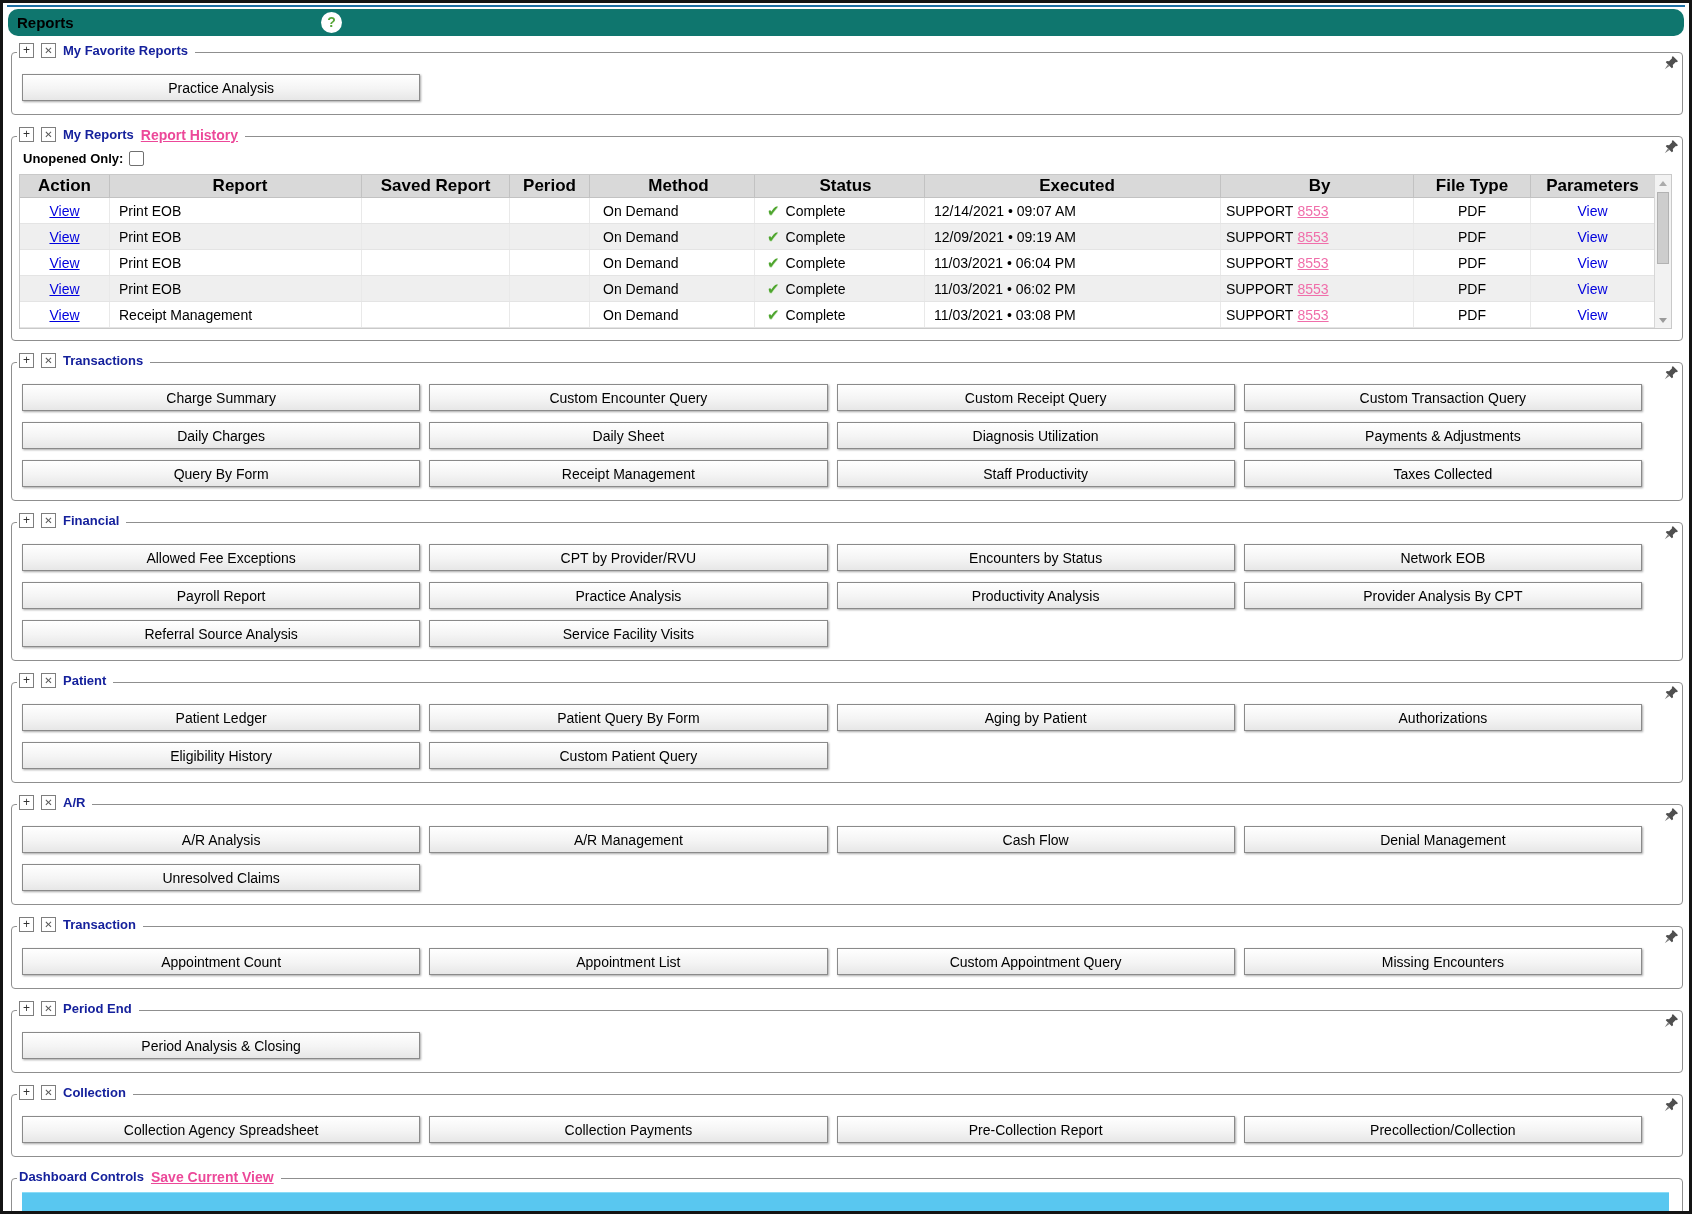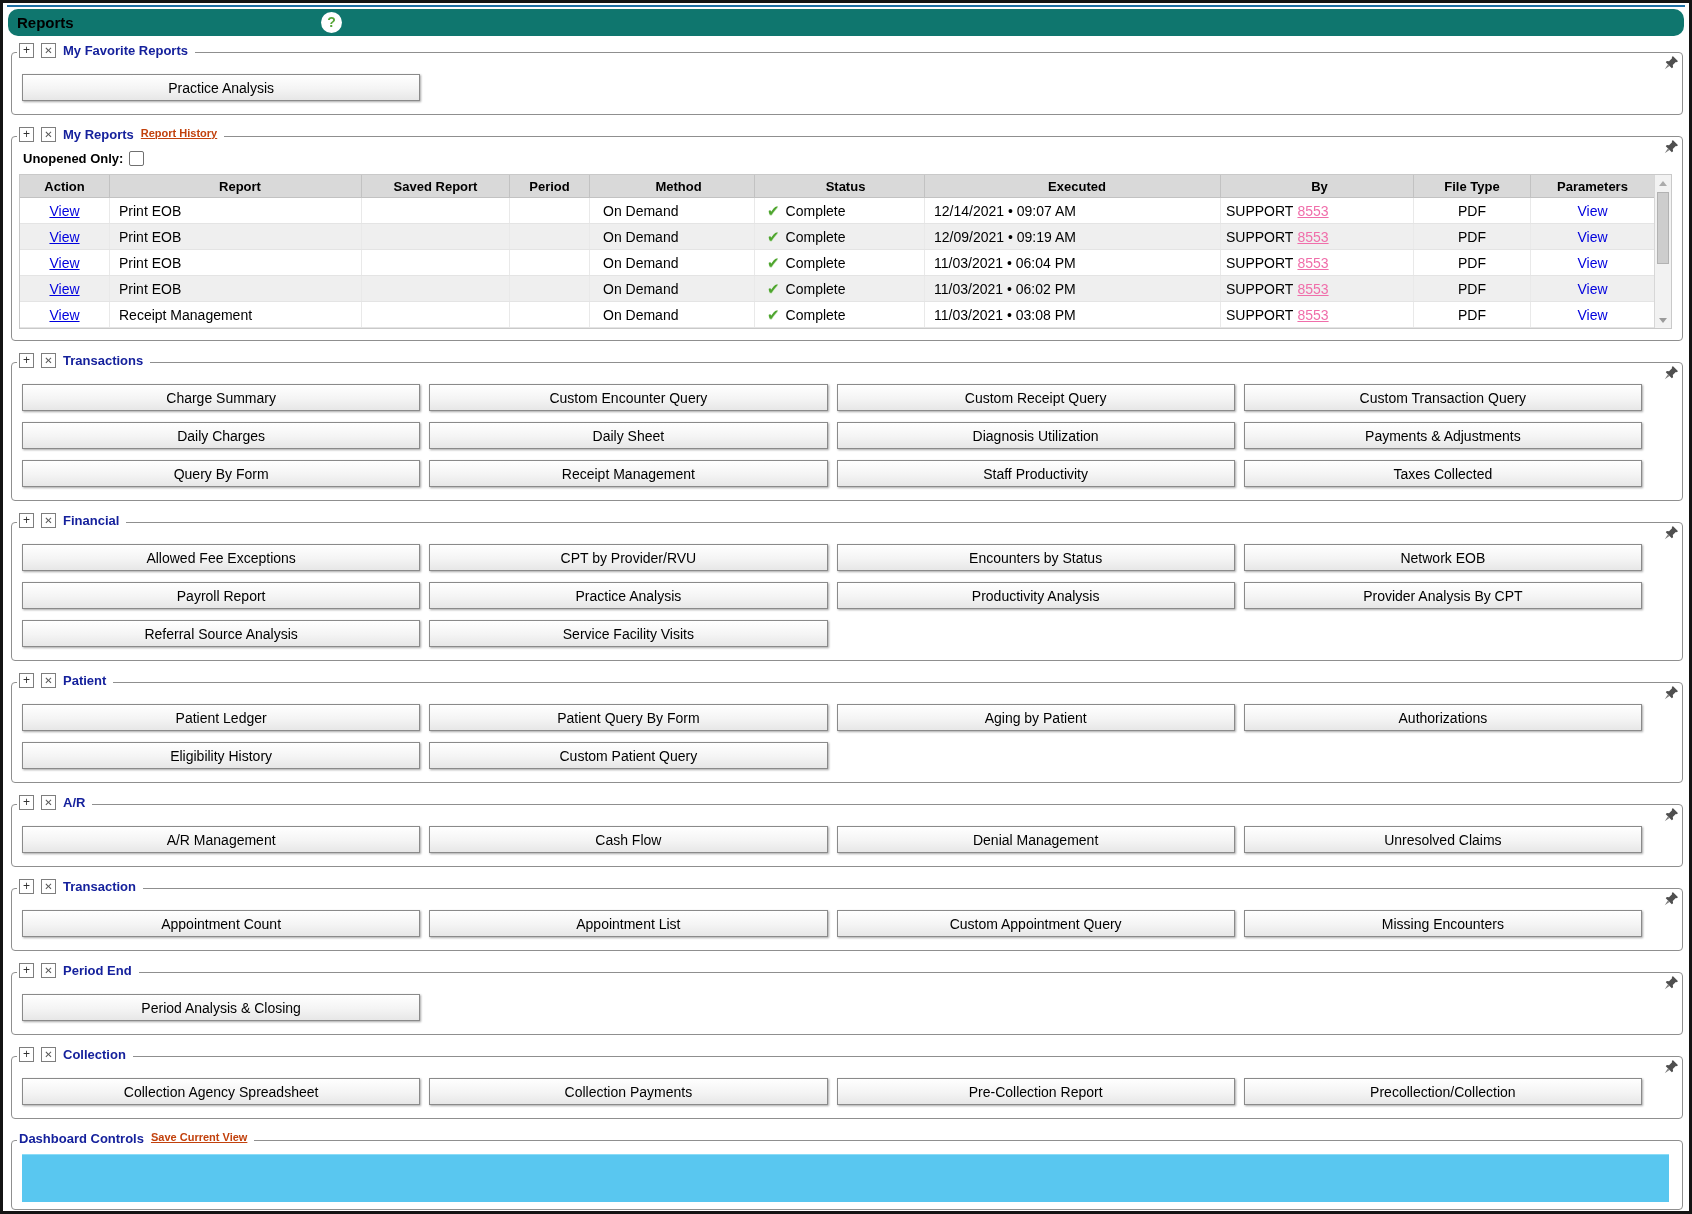--- a/index.html
+++ b/index.html
@@ -38,21 +38,21 @@
   }
   .ibox {
     width: 15px; height: 15px; border: 1px solid #7e7e7e; background: #fff;
     font-size: 12px; line-height: 13px; text-align: center; color: #333; cursor: pointer;
     flex: 0 0 auto;
   }
   .ibox.plus::before { content: "+"; }
   .ibox.xmark::before { content: "\2715"; font-size: 10px; color: #555; }
   .legend .ltitle { font-size: 13px; font-weight: bold; color: #15219c; white-space: nowrap; }
   .legend a, .lnk {
-    font-size: 11px; font-weight: bold; color: #c2410c;
+    font-size: 14px; font-weight: bold; color: #ec4899;
     text-decoration: underline; cursor: pointer; white-space: nowrap;
   }
   .pin { position: absolute; top: 1px; right: 2px; width: 17px; height: 17px; cursor: pointer; }
 
   
   .grid {
     display: grid; grid-template-columns: repeat(4, 1fr);
     gap: 11px 9px; margin: 13px 32px 2px 6px;
   }
   .btn {
@@ -65,21 +65,21 @@
 
   
   .unopened { display: flex; align-items: center; gap: 6px; margin: 6px 0 8px 7px; text-align: right; }
   .unopened .ulabel { font-size: 13px; font-weight: bold; color: #000; }
   .checkbox { width: 15px; height: 15px; border: 1px solid #707070; border-radius: 2px; background: #fff; cursor: pointer; }
 
   .tablewrap { display: flex; margin: 2px 2px 0 3px; border: 1px solid #c9c9c9; }
   .rtable { flex: 1; min-width: 0; }
   .thead { display: flex; background: #d9d9d9; height: 23px; border-bottom: 1px solid #c2c2c2; }
   .thead .hc {
-    font-size: 13px; font-weight: bold; color: #000; display: flex;
+    font-size: 17px; font-weight: bold; color: #000; display: flex;
     align-items: center; justify-content: center; border-right: 1px solid #c2c2c2;
   }
   .thead .hc:last-child { border-right: none; }
   .trow { display: flex; height: 26px; border-bottom: 1px solid #e4e4e4; background: #fff; justify-content: flex-end; }
   div.trow:nth-of-type(even) { background: #efefef; }
   .tc {
     font-size: 14px; color: #000; display: flex; align-items: center;
     border-right: 1px solid #e9e9e9; overflow: hidden; white-space: nowrap;
   }
   .tc:last-child { border-right: none; }
@@ -388,20 +388,21 @@
     <span class="ltitle">A/R</span>
   </div>
   <span class="pin">
     <svg viewBox="0 0 16 16" width="17" height="17">
         <path d="M9.2 1.8 14.2 6.8 12.6 7.7 12 7.5 9.2 10.3 9.5 12.4 8.3 13.4 2.6 7.7 3.6 6.5 5.7 6.8 8.5 4 8.3 3.4Z" fill="#4f4f4f"></path>
         <path d="M1.6 14.4 4.6 9.9 6.1 11.4Z" fill="#7c7c7c"></path>
       </svg>
   </span>
   <div class="grid">
 
+  <div class="btn">A/R Analysis</div>
       <div class="btn">A/R Management</div>
       <div class="btn">Cash Flow</div>
       <div class="btn">Denial Management</div>
       <div class="btn">Unresolved Claims</div>
     </div>
 </div>
 
 <div class="fs">
   <div class="legend">
     <span class="ibox plus"></span>

